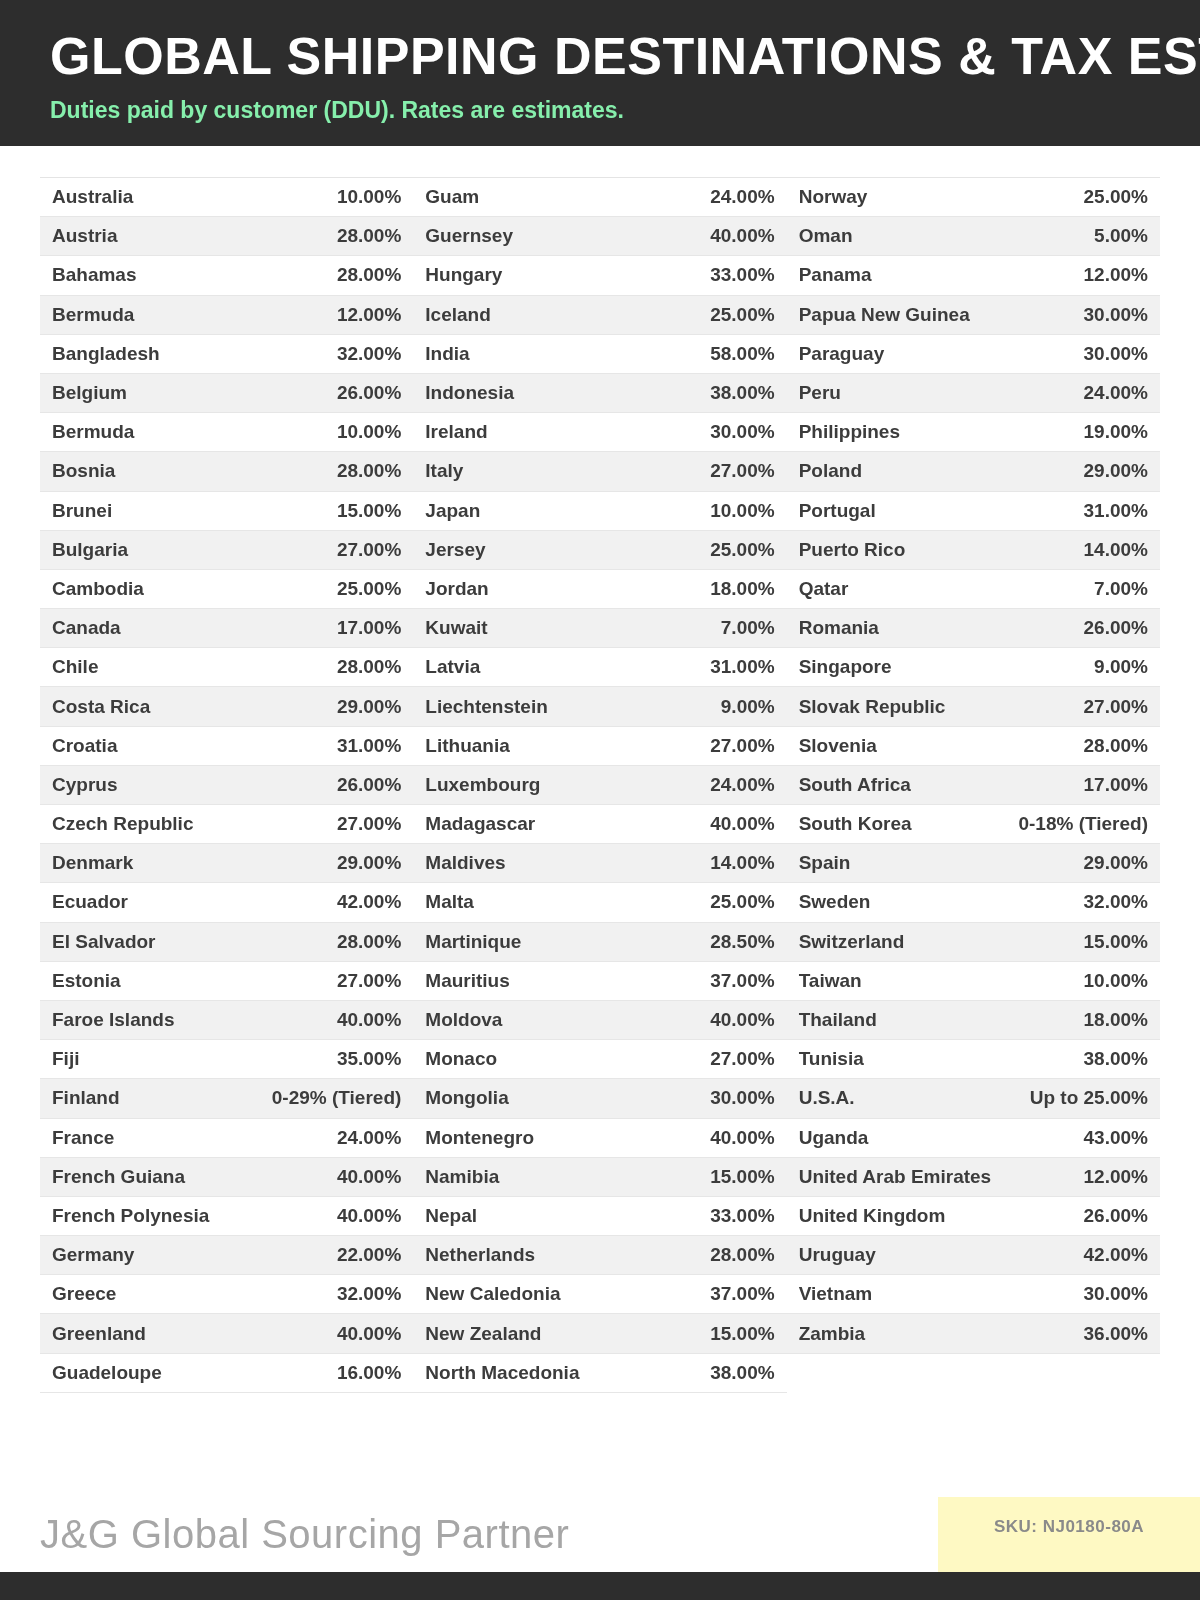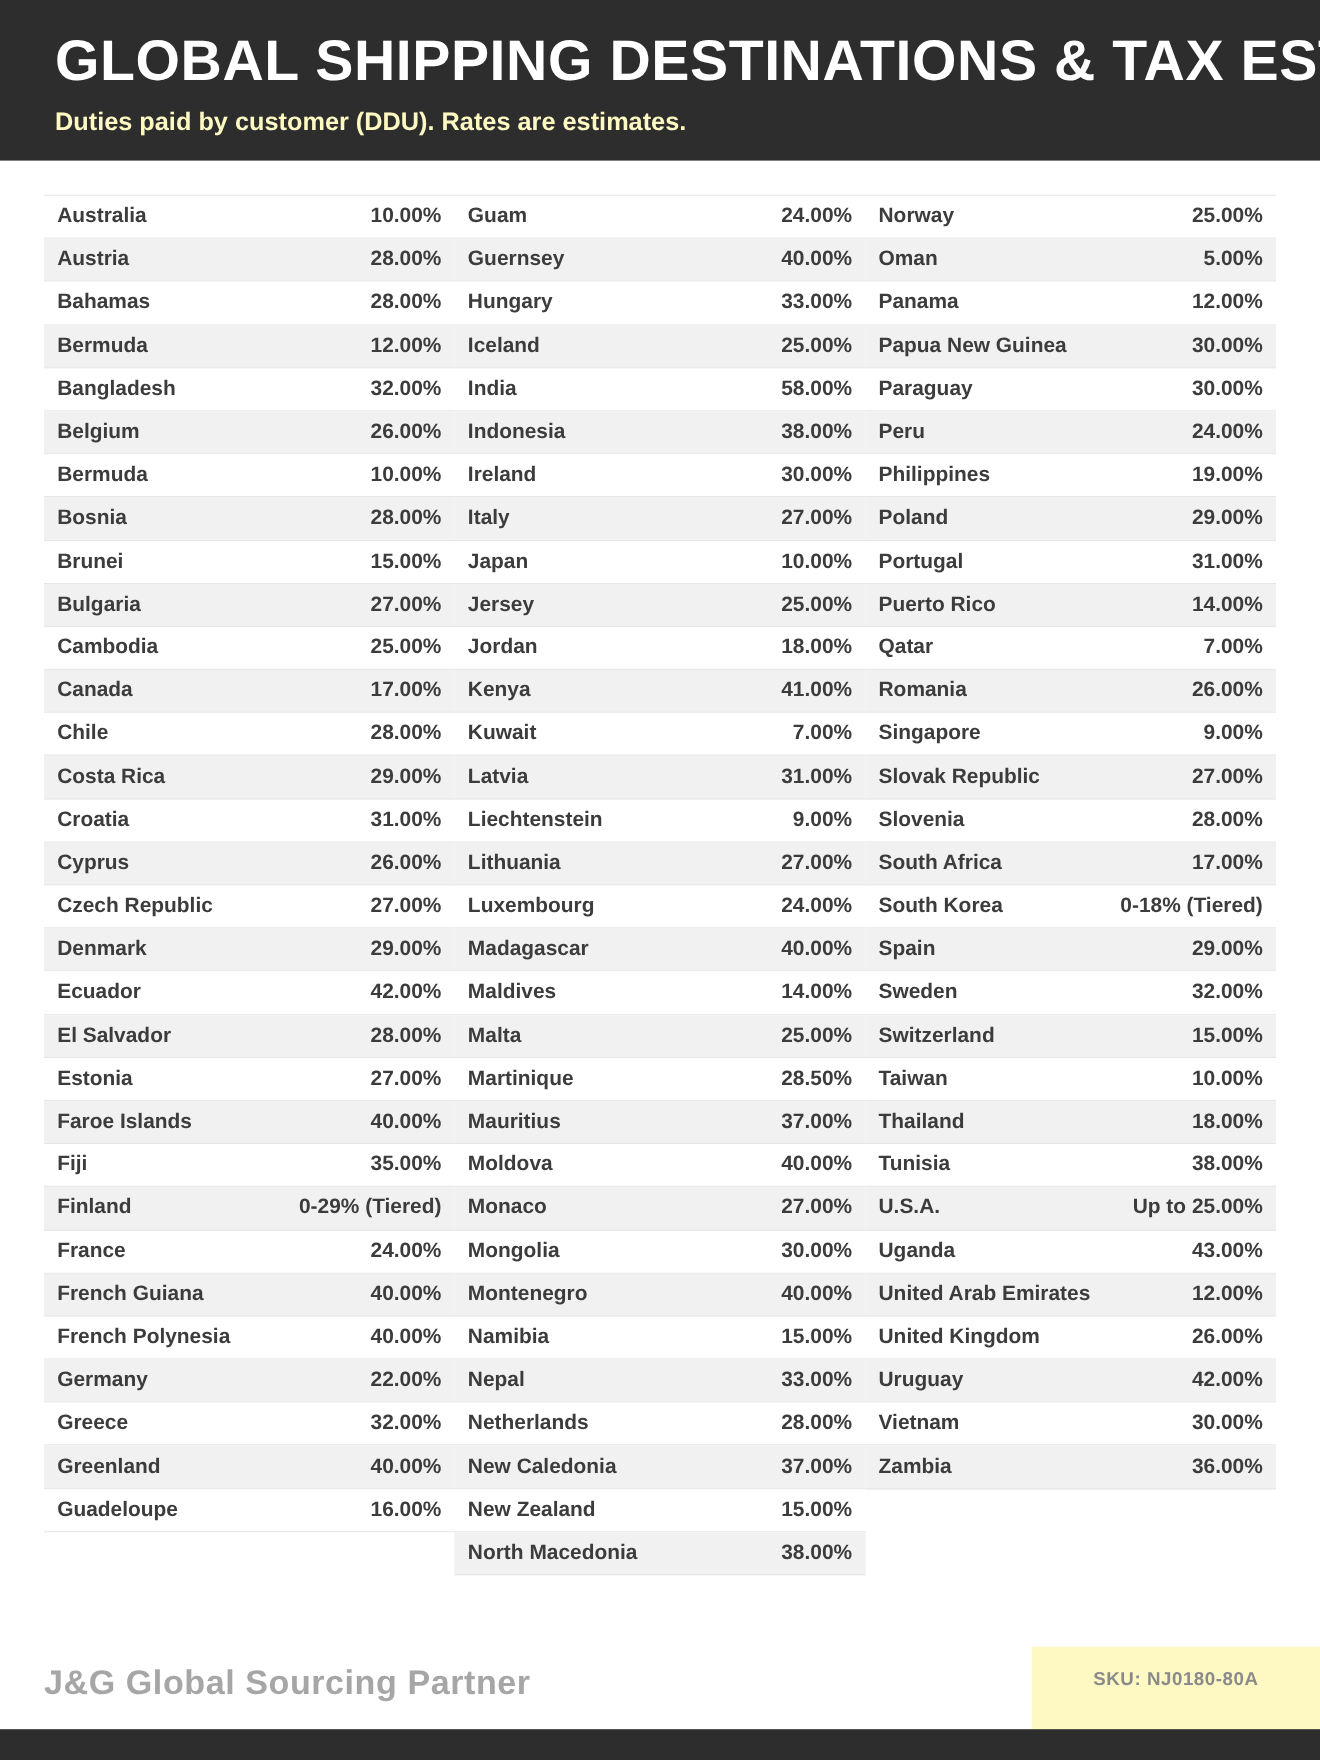--- a/index.html
+++ b/index.html
@@ -4,39 +4,39 @@
 <style>
   * { margin:0; padding:0; box-sizing:border-box; }
   html,body { width:1200px; height:1600px; background:#ffffff;
     font-family:"Liberation Sans", sans-serif; position:relative; overflow:hidden; }
 
   .header {
     position:absolute; top:0; left:0; width:1200px; height:146px;
     background:#2d2d2d; color:#ffffff; padding:26px 40px 0 50px;
   }
   .title { font-size:52px; font-weight:bold; letter-spacing:0.5px; white-space:nowrap; }
-  .subtitle { font-size:23px; font-weight:bold; margin-top:11px; color:#fef9c3; }
+  .subtitle { font-size:23px; font-weight:bold; margin-top:11px; color:#86efac; }
 
   .table-area {
     position:absolute; top:177px; left:40px; width:1120px;
     display:flex; gap:0; align-items:flex-start;
   }
   .col { flex:1; border-top:1px solid #e4e4e4; }
   .row {
     display:flex; justify-content:space-between; align-items:center;
     height:39.2px; padding:0 12px; border-bottom:1px solid #e6e6e6;
     font-size:19px; font-weight:bold; color:#3c3c3c; background:#ffffff;
   }
   .row:nth-child(even) { background:#f1f1f1; }
   .country { white-space:nowrap; }
   .rate { white-space:nowrap; }
 
   .brand {
     position:absolute; left:40px; top:1512px;
-    font-size:31px; font-weight:bold; color:#a6a6a6; letter-spacing:0.5px;
+    font-size:40px; font-weight:normal; color:#a6a6a6; letter-spacing:0.5px;
   }
   .sku-box {
     position:absolute; right:0; top:1497px; width:262px; height:103px;
     background:#fef9c3; text-align:center; padding-top:20px;
   }
   .sku-label { font-size:17px; font-weight:bold; color:#8a8a8a; letter-spacing:0.5px; }
   .bottom-bar {
     position:absolute; left:0; top:1572px; width:1200px; height:28px; background:#2d2d2d;
   }
 </style>
@@ -214,24 +214,20 @@
       </div>
       <div class="row">
         <span class="country">Jersey</span>
         <span class="rate">25.00%</span>
       </div>
       <div class="row">
         <span class="country">Jordan</span>
         <span class="rate">18.00%</span>
       </div>
       <div class="row">
-        <span class="country">Kenya</span>
-        <span class="rate">41.00%</span>
-      </div>
-      <div class="row">
         <span class="country">Kuwait</span>
         <span class="rate">7.00%</span>
       </div>
       <div class="row">
         <span class="country">Latvia</span>
         <span class="rate">31.00%</span>
       </div>
       <div class="row">
         <span class="country">Liechtenstein</span>
         <span class="rate">9.00%</span>

